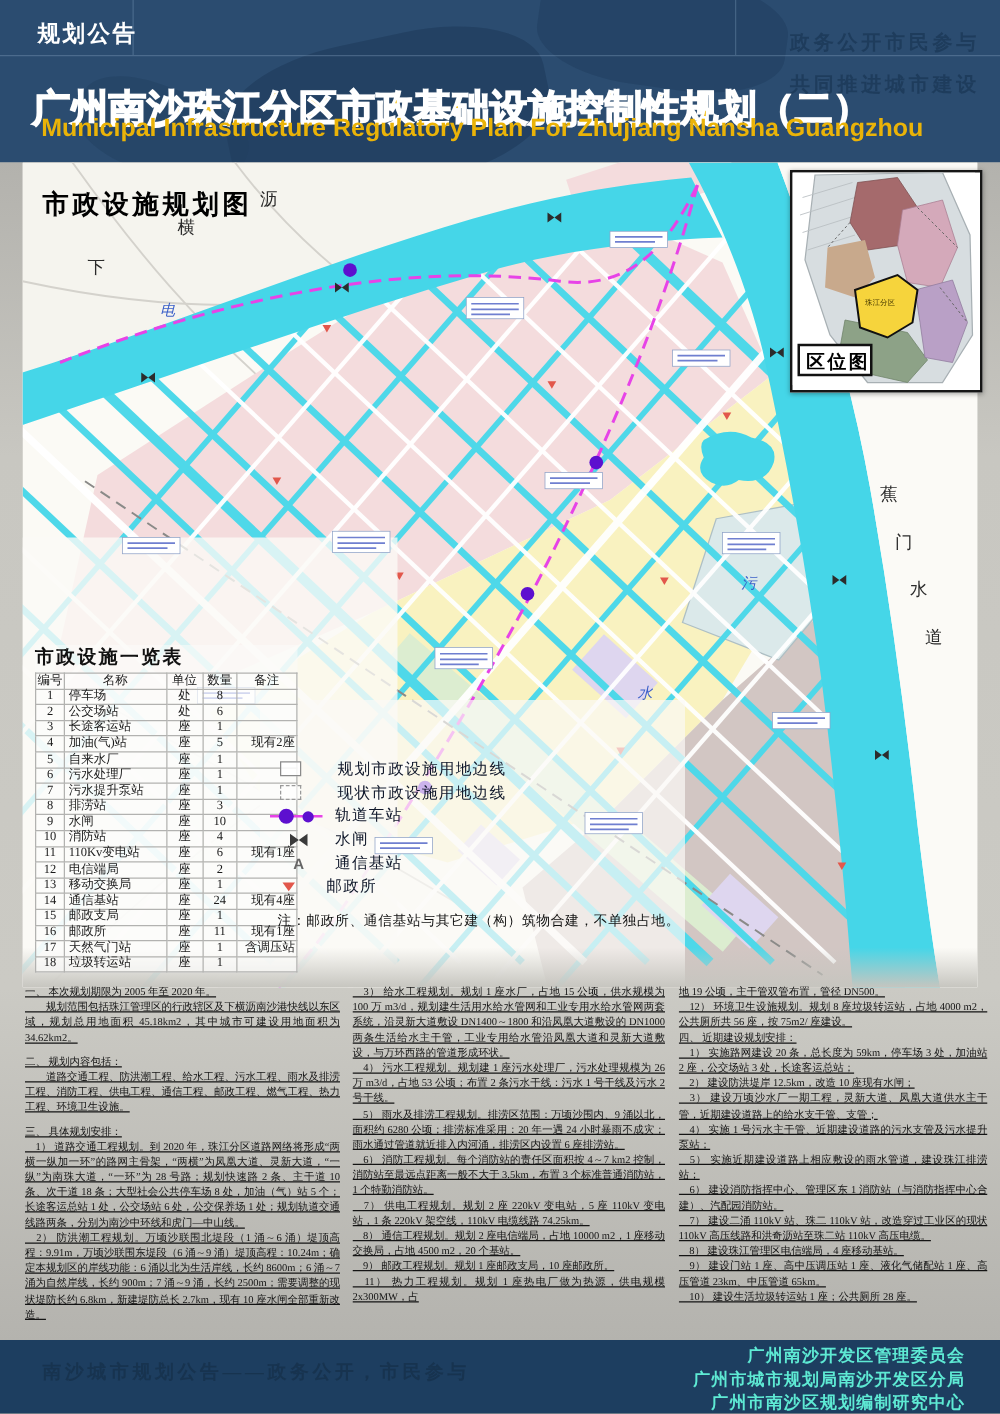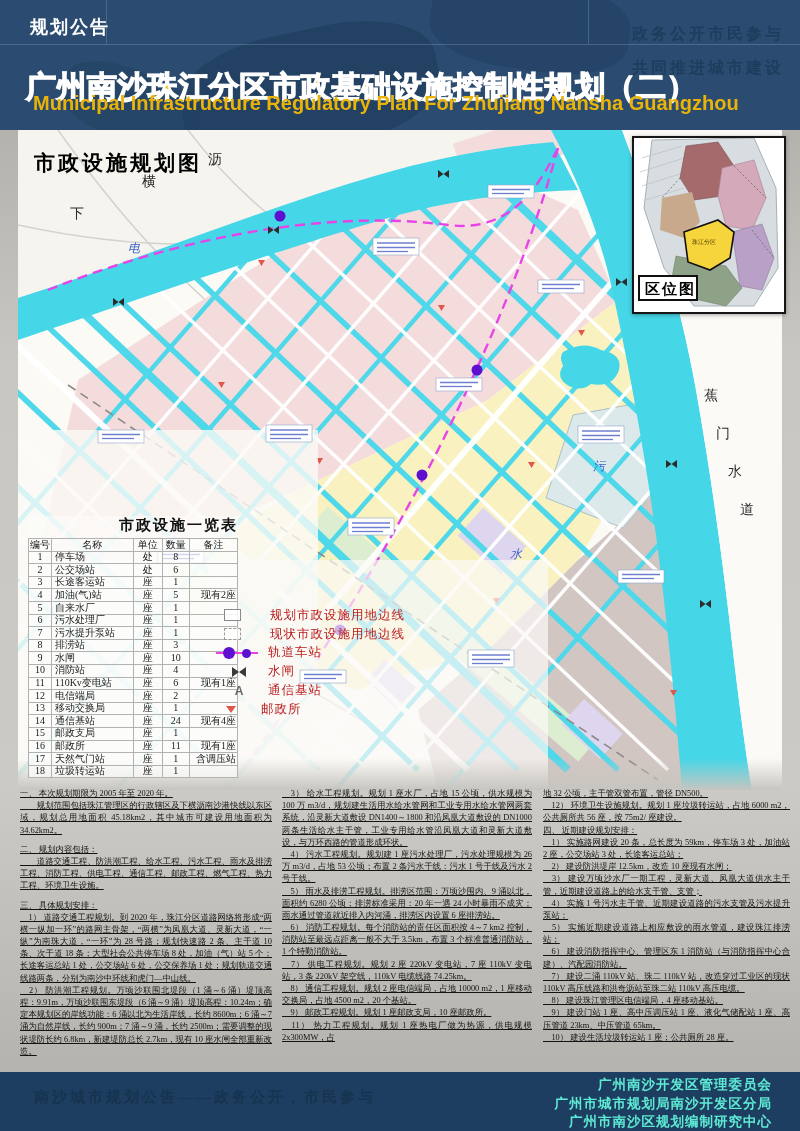--- a/index.html
+++ b/index.html
@@ -28,34 +28,34 @@
   
   .map-wrap{position:absolute;left:18px;top:130px;width:764px;height:660px;}
   .map-wrap svg{display:block;}
 
   
   .inset{position:absolute;left:632px;top:136px;width:150px;height:174px;background:#fff;
          border:2px solid #161616;box-shadow:0 1px 4px rgba(0,0,0,.35);}
 
   
   .tablebox{position:absolute;left:28px;top:516px;width:210px;background:rgba(252,252,249,.55);}
-  .tabletitle{font-size:15px;font-weight:bold;text-align:right;letter-spacing:2px;color:#111;margin:0 0 3px 0;}
+  .tabletitle{font-size:15px;font-weight:bold;text-align:left;letter-spacing:2px;color:#111;margin:0 0 3px 0;}
   table.fac{width:100%;border-collapse:collapse;font-size:10px;color:#1a1a1a;background:rgba(255,255,255,.35);}
   table.fac th,table.fac td{border:1px solid #b2b2b0;padding:0 1px;height:11.6px;line-height:1.05;
         font-weight:normal;text-align:center;white-space:nowrap;}
   table.fac .c1{text-align:left;padding-left:3px;}
   table.fac .c4{text-align:right;padding-left:2px;}
   col.w0{width:11%}col.w1{width:39%}col.w2{width:14%}col.w3{width:13%}col.w4{width:23%}
 
   
   .legend{position:absolute;left:222px;top:606px;width:330px;}
   .legend-title{font-size:21px;font-weight:bold;color:#111;letter-spacing:12px;margin:0 0 8px 2px;}
   .legend-item{display:flex;align-items:center;height:18.8px;}
   .legend-item .sw{display:inline-flex;align-items:center;justify-content:center;width:34px;margin-right:12px;flex:0 0 34px;}
-  .legend-label{font-size:12.5px;color:#b91c1c;letter-spacing:1px;}
+  .legend-label{font-size:12.5px;color:#0f172a;letter-spacing:1px;}
   .sw-plan{width:15px!important;flex-basis:15px!important;height:10px;border:1px solid #8a8a8a;background:rgba(255,255,255,.85);margin-left:2px;margin-right:29px!important;}
   .sw-exist{width:15px!important;flex-basis:15px!important;height:10px;border:1px dashed #9a9a9a;background:rgba(255,255,255,.6);margin-left:2px;margin-right:29px!important;}
   .sw-rail{position:relative;height:12px;}
   .sw-rail::before{content:'';position:absolute;left:-6px;right:-2px;top:5px;height:2px;background:#e743e7;}
   .sw-rail .d1{position:absolute;left:1px;top:0;width:12px;height:12px;border-radius:50%;background:#5d10cf;}
   .sw-rail .d2{position:absolute;left:20px;top:2px;width:9px;height:9px;border-radius:50%;background:#5d10cf;}
   .sw-gate{height:10px;}
   .sw-gate .t1{width:0;height:0;border-top:5px solid transparent;border-bottom:5px solid transparent;border-left:7px solid #3a3a3a;}
   .sw-gate .t2{width:0;height:0;border-top:5px solid transparent;border-bottom:5px solid transparent;border-right:7px solid #3a3a3a;}
   .sw-comm{font-family:"Liberation Sans",sans-serif;font-size:12px;color:#666;font-weight:bold;}
@@ -521,46 +521,47 @@
         </div>
         <div class="legend-item">
           <span class="sw sw-comm">A</span>
           <span class="legend-label">通信基站</span>
         </div>
         <div class="legend-item">
           <span class="sw sw-post"></span>
           <span class="legend-label">邮政所</span>
         </div>
       </div>
+    <div class="legend-note">注：邮政所、通信基站与其它建（构）筑物合建，不单独占地。</div>
   </div>
 
   <div class="textcol col1">
       <p class="para">一、 本次规划期限为 2005 年至 2020 年。</p>
       <p class="para">　　规划范围包括珠江管理区的行政辖区及下横沥南沙港快线以东区域，规划总用地面积 45.18km2，其中城市可建设用地面积为 34.62km2。</p>
       <p class="spacer"></p>
       <p class="para">二、 规划内容包括：</p>
       <p class="para">　　道路交通工程、防洪潮工程、给水工程、污水工程、雨水及排涝工程、消防工程、供电工程、通信工程、邮政工程、燃气工程、热力工程、环境卫生设施。</p>
       <p class="spacer"></p>
       <p class="para">三、 具体规划安排：</p>
       <p class="para">　1） 道路交通工程规划。到 2020 年，珠江分区道路网络将形成“两横一纵加一环”的路网主骨架，“两横”为凤凰大道、灵新大道，“一纵”为南珠大道，“一环”为 28 号路；规划快速路 2 条、主干道 10 条、次干道 18 条；大型社会公共停车场 8 处，加油（气）站 5 个；长途客运总站 1 处，公交场站 6 处，公交保养场 1 处；规划轨道交通线路两条，分别为南沙中环线和虎门—中山线。</p>
       <p class="para">　2） 防洪潮工程规划。万顷沙联围北堤段（1 涌～6 涌）堤顶高程：9.91m，万顷沙联围东堤段（6 涌～9 涌）堤顶高程：10.24m；确定本规划区的岸线功能：6 涌以北为生活岸线，长约 8600m；6 涌～7 涌为自然岸线，长约 900m；7 涌～9 涌，长约 2500m；需要调整的现状堤防长约 6.8km，新建堤防总长 2.7km，现有 10 座水闸全部重新改造。</p>
     </div>
   <div class="textcol col2">
       <p class="para">　3） 给水工程规划。规划 1 座水厂，占地 15 公顷，供水规模为 100 万 m3/d，规划建生活用水给水管网和工业专用水给水管网两套系统，沿灵新大道敷设 DN1400～1800 和沿凤凰大道敷设的 DN1000 两条生活给水主干管，工业专用给水管沿凤凰大道和灵新大道敷设，与万环西路的管道形成环状。</p>
       <p class="para">　4） 污水工程规划。规划建 1 座污水处理厂，污水处理规模为 26 万 m3/d，占地 53 公顷；布置 2 条污水干线：污水 1 号干线及污水 2 号干线。</p>
       <p class="para">　5） 雨水及排涝工程规划。排涝区范围：万顷沙围内、9 涌以北，面积约 6280 公顷；排涝标准采用：20 年一遇 24 小时暴雨不成灾；雨水通过管道就近排入内河涌，排涝区内设置 6 座排涝站。</p>
       <p class="para">　6） 消防工程规划。每个消防站的责任区面积按 4～7 km2 控制，消防站至最远点距离一般不大于 3.5km，布置 3 个标准普通消防站，1 个特勤消防站。</p>
-      <p class="para">　7） 供电工程规划。规划 2 座 220kV 变电站，7 座 110kV 变电站，3 条 220kV 架空线，110kV 电缆线路 74.25km。</p>
+      <p class="para">　7） 供电工程规划。规划 2 座 220kV 变电站，5 座 110kV 变电站，1 条 220kV 架空线，110kV 电缆线路 74.25km。</p>
       <p class="para">　8） 通信工程规划。规划 2 座电信端局，占地 10000 m2，1 座移动交换局，占地 4500 m2，20 个基站。</p>
       <p class="para">　9） 邮政工程规划。规划 1 座邮政支局，10 座邮政所。</p>
       <p class="para">　11） 热力工程规划。规划 1 座热电厂做为热源，供电规模 2x300MW，占</p>
     </div>
   <div class="textcol col3">
-      <p class="para">地 32 公顷，主干管双管布置，管径 DN500。</p>
-      <p class="para">　12） 环境卫生设施规划。规划 1 座垃圾转运站，占地 6000 m2，公共厕所共 56 座，按 75m2/ 座建设。</p>
+      <p class="para">地 19 公顷，主干管双管布置，管径 DN500。</p>
+      <p class="para">　12） 环境卫生设施规划。规划 8 座垃圾转运站，占地 4000 m2，公共厕所共 56 座，按 75m2/ 座建设。</p>
       <p class="para">四、 近期建设规划安排：</p>
       <p class="para">　1） 实施路网建设 20 条，总长度为 59km，停车场 3 处，加油站 2 座，公交场站 3 处，长途客运总站；</p>
       <p class="para">　2） 建设防洪堤岸 12.5km，改造 10 座现有水闸；</p>
       <p class="para">　3） 建设万顷沙水厂一期工程，灵新大道、凤凰大道供水主干管，近期建设道路上的给水支干管、支管；</p>
       <p class="para">　4） 实施 1 号污水主干管、近期建设道路的污水支管及污水提升泵站；</p>
       <p class="para">　5） 实施近期建设道路上相应敷设的雨水管道，建设珠江排涝站；</p>
       <p class="para">　6） 建设消防指挥中心、管理区东 1 消防站（与消防指挥中心合建）、汽配园消防站。</p>
       <p class="para">　7） 建设二涌 110kV 站、珠二 110kV 站，改造穿过工业区的现状 110kV 高压线路和洪奇沥站至珠二站 110kV 高压电缆。</p>
       <p class="para">　8） 建设珠江管理区电信端局，4 座移动基站。</p>
       <p class="para">　9） 建设门站 1 座、高中压调压站 1 座、液化气储配站 1 座、高压管道 23km、中压管道 65km。</p>

